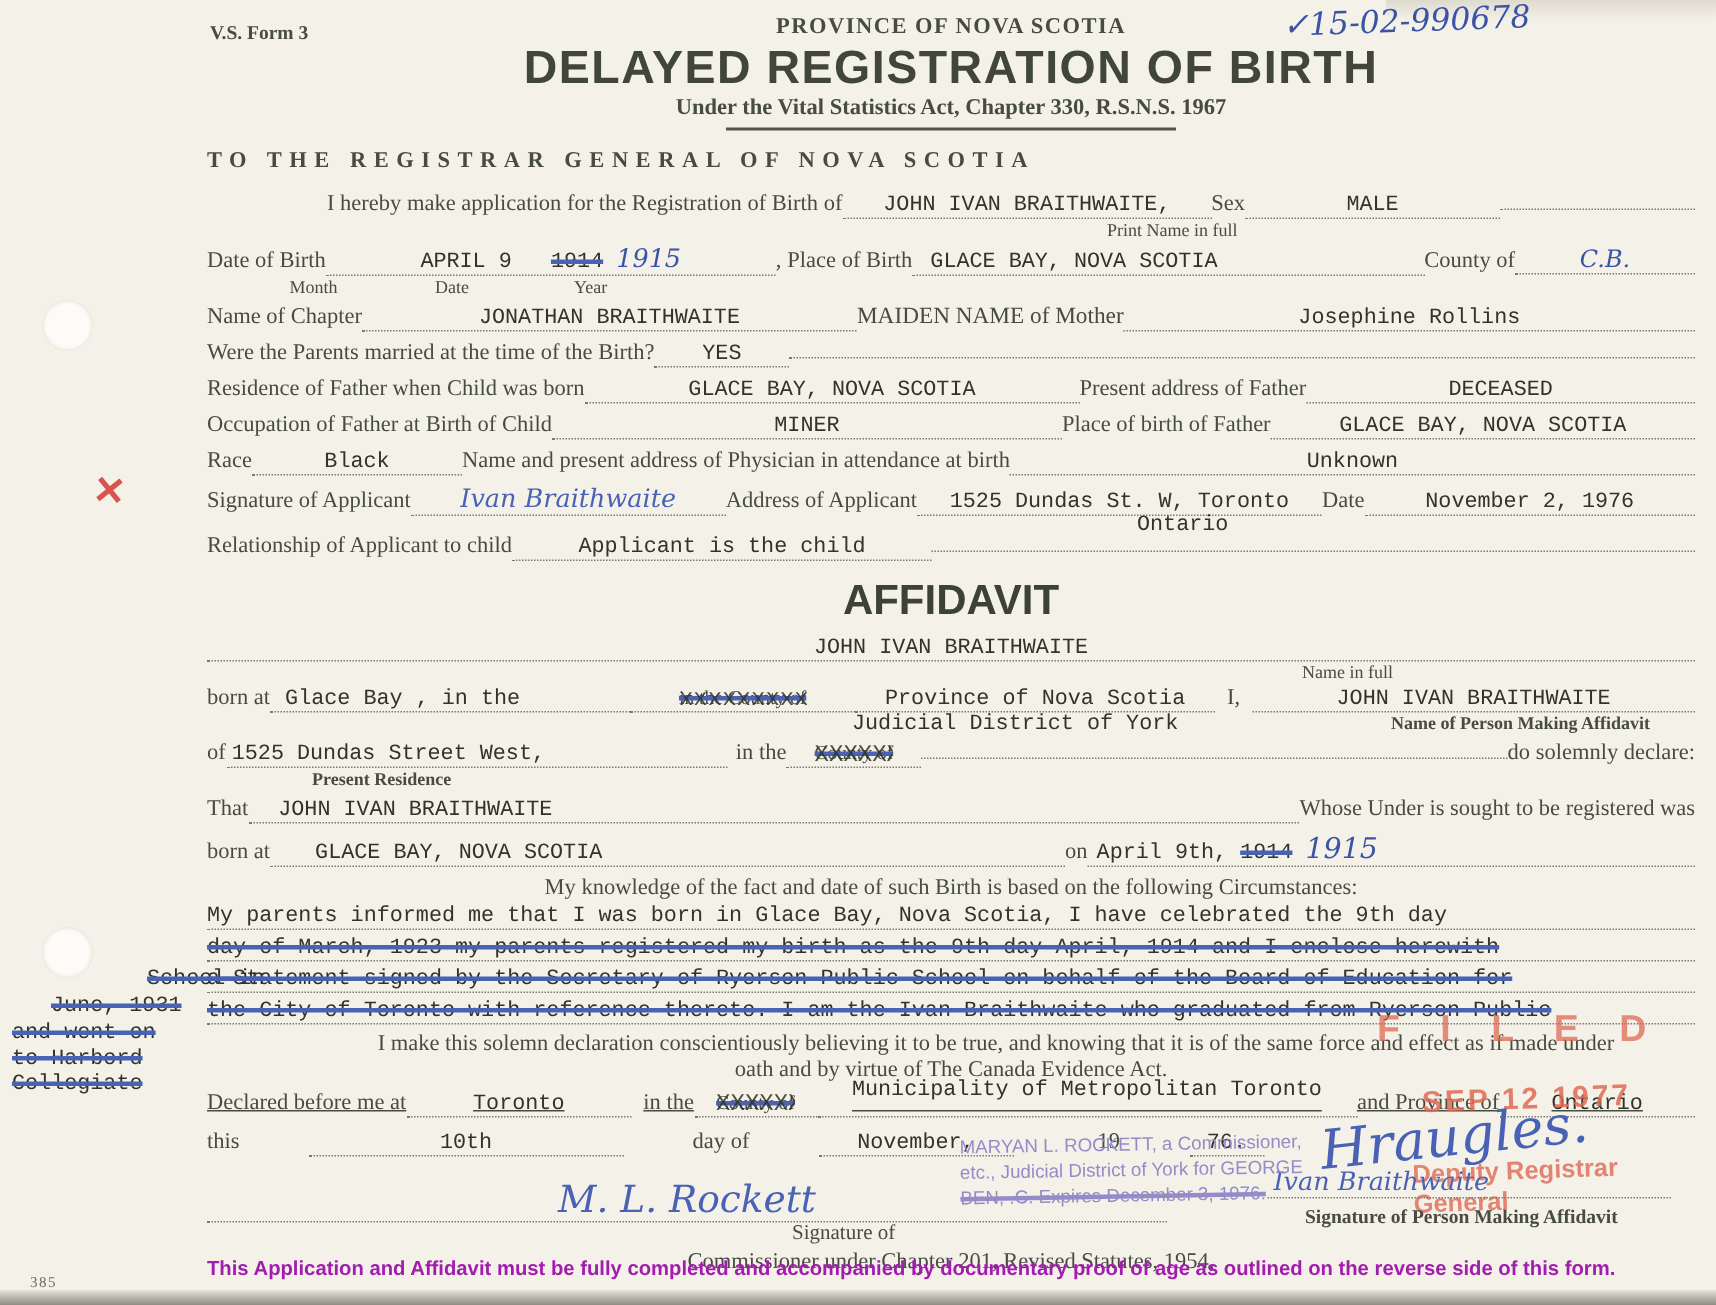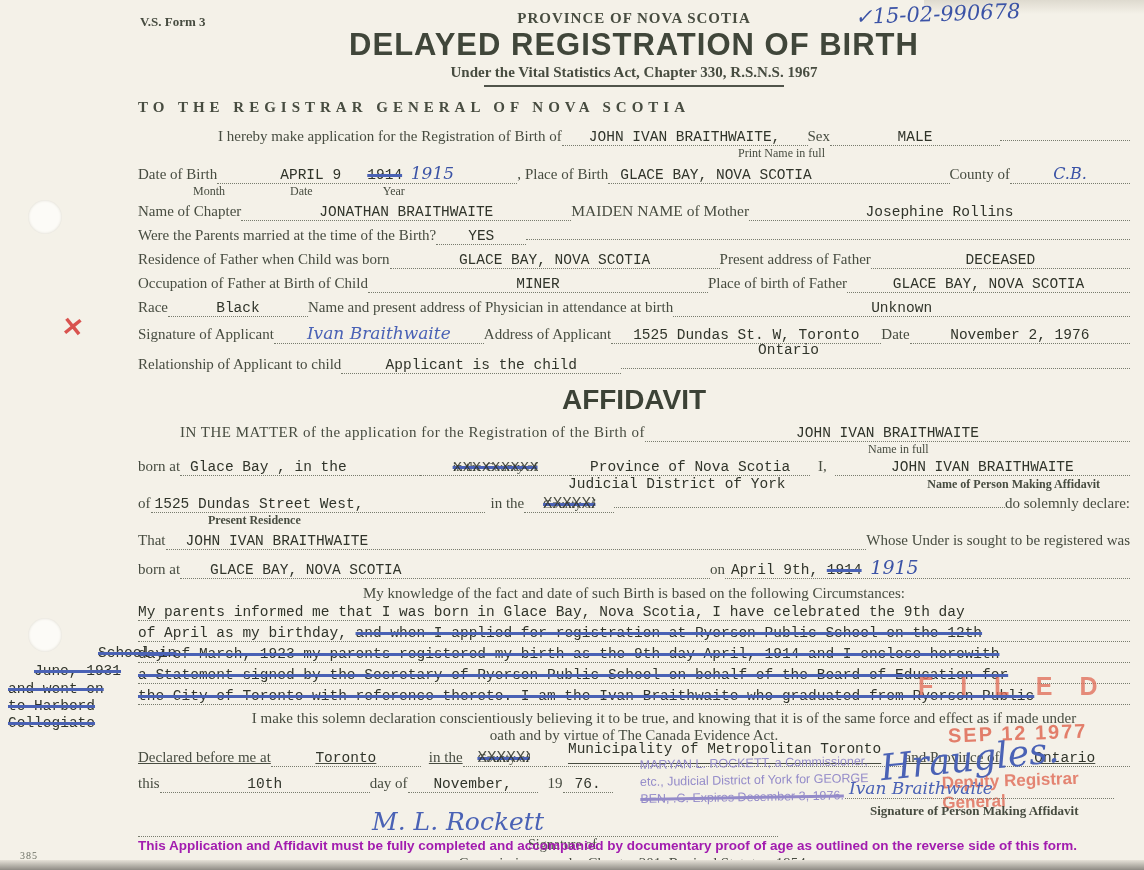--- a/index.html
+++ b/index.html
@@ -128,21 +128,20 @@
 
     <div class="row" style="margin-top:-2px;">
       <span class="lbl">Relationship of Applicant to child</span>
       <span class="fx typed" style="width:280px;">Applicant is the child</span>
       <span class="fill"></span>
     </div>
 
     <div class="aff-title" style="margin-top:10px;">AFFIDAVIT</div>
 
     <div class="row" style="margin-top:8px;">
-      <span class="lbl" style="padding-left:42px;letter-spacing:.5px;">IN THE MATTER of the application for the Registration of the Birth of</span>
       <span class="fill typed">JOHN IVAN BRAITHWAITE</span>
     </div>
     <div class="caption" style="margin-left:730px;">Name in full</div>
 
     <div class="row">
       <span class="lbl">born at</span>
       <span class="fx typed left" style="width:230px;padding-left:10px;">Glace Bay , in the</span>
       <span class="fx" style="width:150px;">
         <span class="ox"><span class="lbl struckpen" style="font-size:13px;">in the County of</span><span class="ox-x">xxxxxxxxxxxxxx</span></span>
       </span>
@@ -183,26 +182,20 @@
         <span class="hand" style="font-size:19px;">1915</span>
       </span>
     </div>
 
     <div class="lbl" style="margin-top:6px;">My knowledge of the fact and date of such Birth is based on the following Circumstances:</div>
 
     <div class="row" style="margin-top:2px;">
       <span class="fill typed left">My parents informed me that I was born in Glace Bay, Nova Scotia, I have celebrated the 9th day</span>
     </div>
     <div class="row" style="margin-top:4px;">
-      <span class="fill typed left">
-        <span>of April as my birthday,</span>
-        <span class="struckpen">and when I applied for registration at Ryerson Public School on the 12th</span>
-      </span>
-    </div>
-    <div class="row" style="margin-top:4px;">
       <span class="fill typed left struckpen">day of March, 1923 my parents registered my birth as the 9th day April, 1914 and I enclose herewith</span>
     </div>
     <div class="row" style="margin-top:4px;">
       <span class="fill typed left struckpen">a Statement signed by the Secretary of Ryerson Public School on behalf of the Board of Education for</span>
     </div>
     <div class="row" style="margin-top:4px;">
       <span class="fill typed left struckpen">the City of Toronto with reference thereto. I am the Ivan Braithwaite who graduated from Ryerson Public</span>
     </div>
 
     <div class="lbl" style="margin-top:5px;text-indent:60px;">I make this solemn declaration conscientiously believing it to be true, and knowing that it is of the same force and effect as if made under</div>
@@ -215,21 +208,21 @@
       <span class="fx" style="width:82px;">
         <span class="ox"><span class="lbl struckpen" style="font-size:13px;">County of</span><span class="ox-x">XXXXXX</span></span>
       </span>
       <span class="fx typed" style="width:360px;position:relative;">
         <span style="position:relative;top:-9px;">Municipality of Metropolitan Toronto</span>
       </span>
       <span class="lbl">and Province of</span>
       <span class="fill typed">Ontario</span>
     </div>
 
-    <div class="row" style="margin-top:8px;">
+    <div class="row" style="margin-top:8px;gap:46px;">
       <span class="lbl">this</span>
       <span class="fx typed" style="width:210px;">10th</span>
       <span class="lbl">day of</span>
       <span class="fx typed" style="width:130px;">November,</span>
       <span class="lbl" style="padding-left:10px;">19</span>
       <span class="fx typed" style="width:50px;">76.</span>
     </div>
 
     <div class="row" style="margin-top:14px;">
       <span class="fx sig" style="width:640px;font-size:25px;">M. L. Rockett</span>

